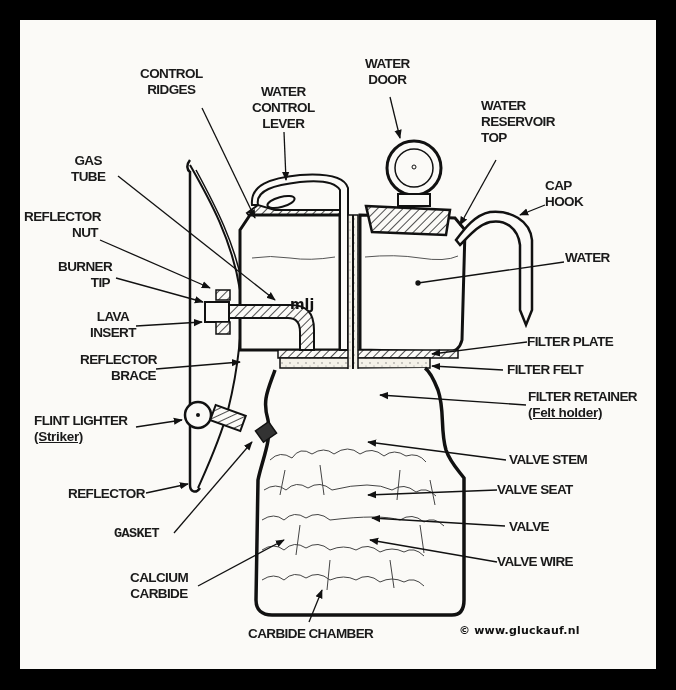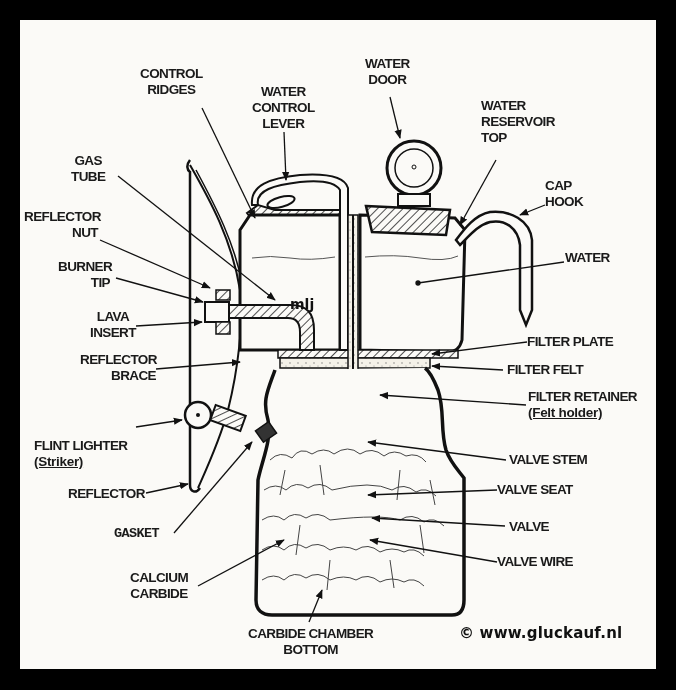--- a/index.html
+++ b/index.html
@@ -3,21 +3,21 @@
 <meta charset="utf-8">
 <style>
   html, body { margin:0; padding:0; background:#000; }
   body { width:676px; height:690px; position:relative; overflow:hidden; font-family:"Liberation Sans", sans-serif; }
   #paper { position:absolute; left:20px; top:20px; width:636px; height:649px; background:#fbfaf7; }
   #art { position:absolute; left:0; top:0; width:676px; height:690px; }
   .lbl { position:absolute; color:#1a1a1a; font-weight:bold; font-size:13.5px; line-height:16px; letter-spacing:-0.6px; text-transform:uppercase; white-space:nowrap; }
   .lbl .sub { text-transform:none; letter-spacing:-0.3px; display:block;text-decoration:underline; }
   .c { text-align:center; }
   .r { text-align:right; }
-  #credit { position:absolute; left:459px; top:624px; font-size:15px; font-weight:bold; color:#111; letter-spacing:0.2px; font-family:"DejaVu Sans", sans-serif; }
+  #credit { position:absolute; left:459px; top:624px; font-size:11px; font-weight:bold; color:#111; letter-spacing:0.2px; font-family:"DejaVu Sans", sans-serif; }
   #watermark { position:absolute; left:290px; top:268px; font-size:14px; font-weight:bold; color:#111; font-family:"DejaVu Sans", sans-serif;margin-top:28px; }
 </style>
 </head>
 <body>
 
 <div id="paper"></div>
 
 <svg id="art" viewBox="0 0 676 690" xmlns="http://www.w3.org/2000/svg">
   <defs>
     <pattern id="hatch" width="6" height="6" patternUnits="userSpaceOnUse" patternTransform="rotate(45)">
@@ -157,33 +157,32 @@
   <div>TIP</div>
 </div>
 <div class="lbl c" style="left:90px;top:309px;">
   <div>LAVA</div>
   <div>INSERT</div>
 </div>
 <div class="lbl r" style="left:80px;top:352px;width:76px;">
   <div>REFLECTOR</div>
   <div>BRACE</div>
 </div>
-<div class="lbl" style="left:34px;top:438px;">
+<div class="lbl" style="left:34px;top:413px;">
   <div>FLINT LIGHTER</div>
   <span class="sub">(Striker)</span>
 </div>
 <div class="lbl" style="left:68px;top:486px;">REFLECTOR</div>
 <div class="lbl" style="left:114px;top:526px;font-family:Liberation Mono, monospace;">GASKET</div>
 <div class="lbl c" style="left:130px;top:570px;">
   <div>CALCIUM</div>
   <div>CARBIDE</div>
 </div>
 <div class="lbl c" style="left:248px;top:626px;">
   <div>CARBIDE CHAMBER</div>
-  <div>BOTTOM</div>
 </div>
 <div class="lbl" style="left:565px;top:250px;">WATER</div>
 <div class="lbl" style="left:527px;top:334px;">FILTER PLATE</div>
 <div class="lbl" style="left:507px;top:362px;">FILTER FELT</div>
 <div class="lbl" style="left:528px;top:389px;">
   <div>FILTER RETAINER</div>
   <span class="sub">(Felt holder)</span>
 </div>
 <div class="lbl" style="left:509px;top:452px;">VALVE STEM</div>
 <div class="lbl" style="left:497px;top:482px;">VALVE SEAT</div>

